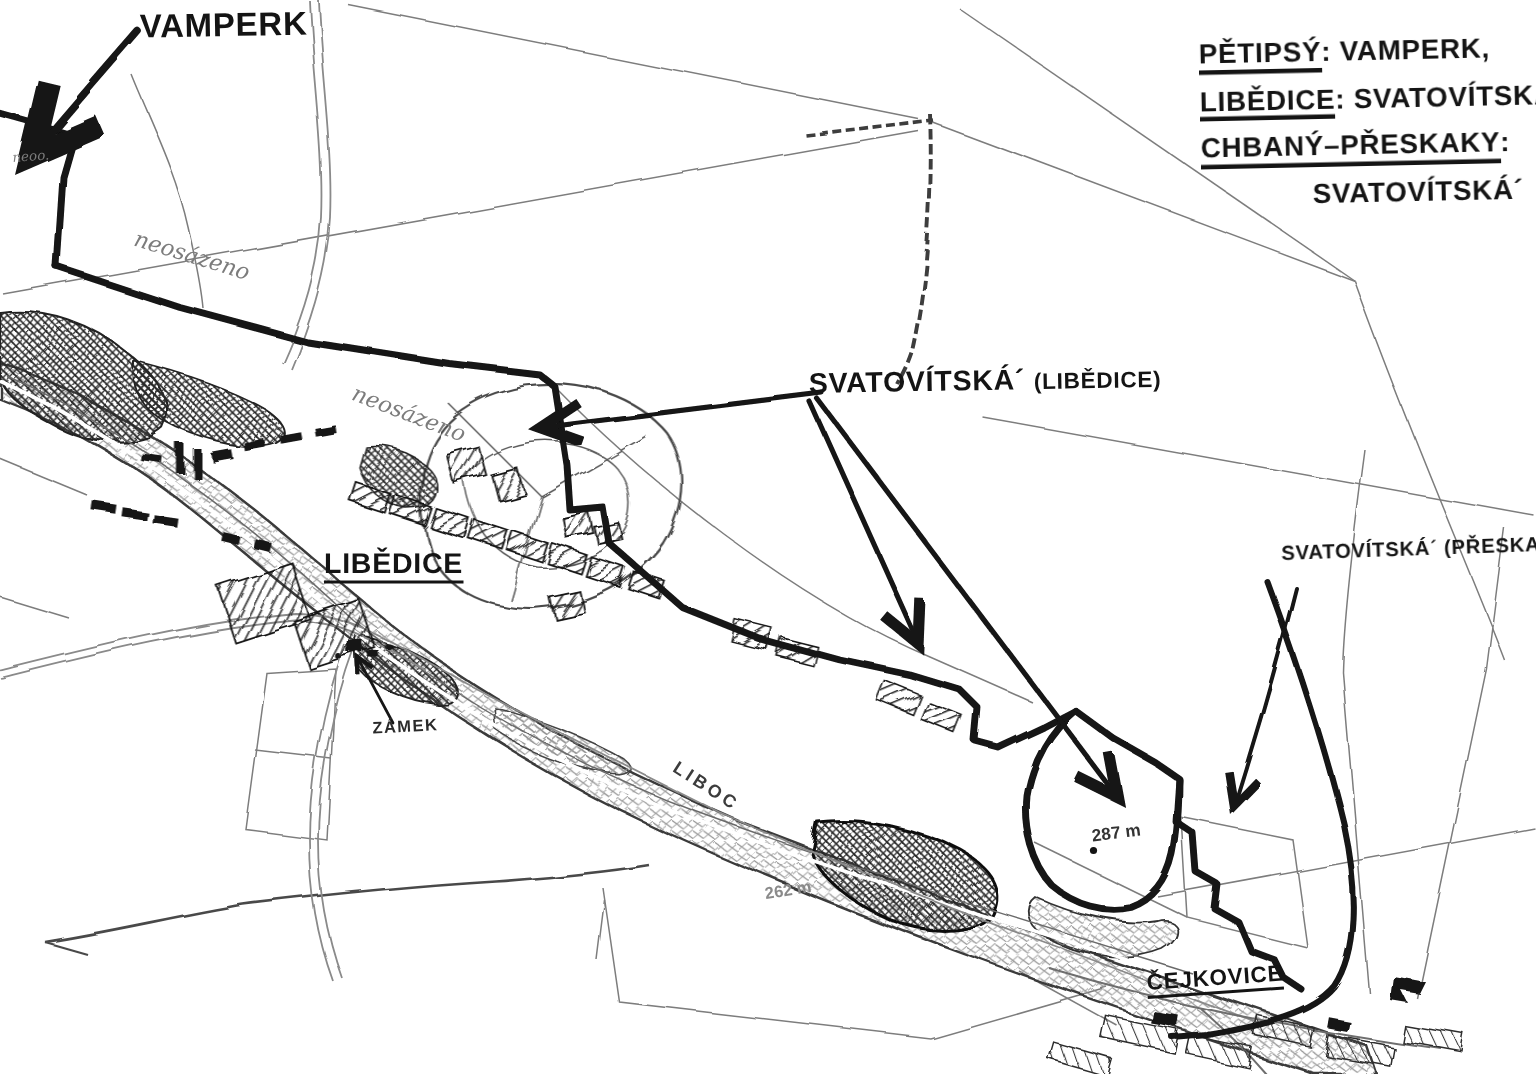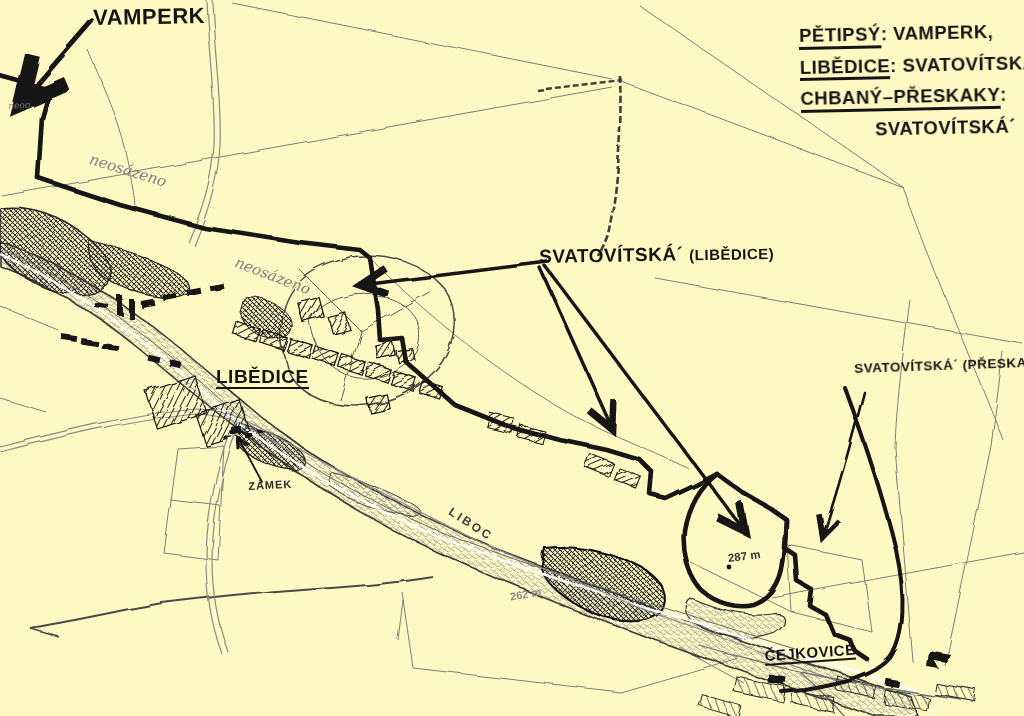--- a/index.html
+++ b/index.html
@@ -1,18 +1,18 @@
 <!DOCTYPE html>
 <html><head>
 <meta charset="utf-8">
 <style>
   html,body{margin:0;padding:0;background:#e8e8e6;}
   #stage{
     position:relative;width:1024px;height:716px;margin:0 auto;
-    background:#fef9c3;overflow:hidden;
+    background:#ffffff;overflow:hidden;
     font-family:"Liberation Sans",sans-serif;color:#141414;
   }
   #map-svg{position:absolute;left:0;top:0;}
   .lbl{position:absolute;white-space:nowrap;line-height:1;}
   .hand{font-family:"Liberation Sans",sans-serif;font-weight:bold;letter-spacing:.5px;transform-origin:left top;}
   .cursive{font-family:"DejaVu Serif",serif;font-style:italic;color:#7c7c7c;transform-origin:left top;}
   .u{display:inline-block;border-bottom:3px solid #141414;padding-bottom:1px;}
   .u-thin{display:inline-block;border-bottom:2.5px solid #141414;padding-bottom:1px;}
   #label-vamperk{left:93px;top:7px;font-size:22px;transform:rotate(-1deg);}
   #legend{left:799px;top:27px;font-size:18.5px;transform:rotate(-1.2deg);transform-origin:left top;}

